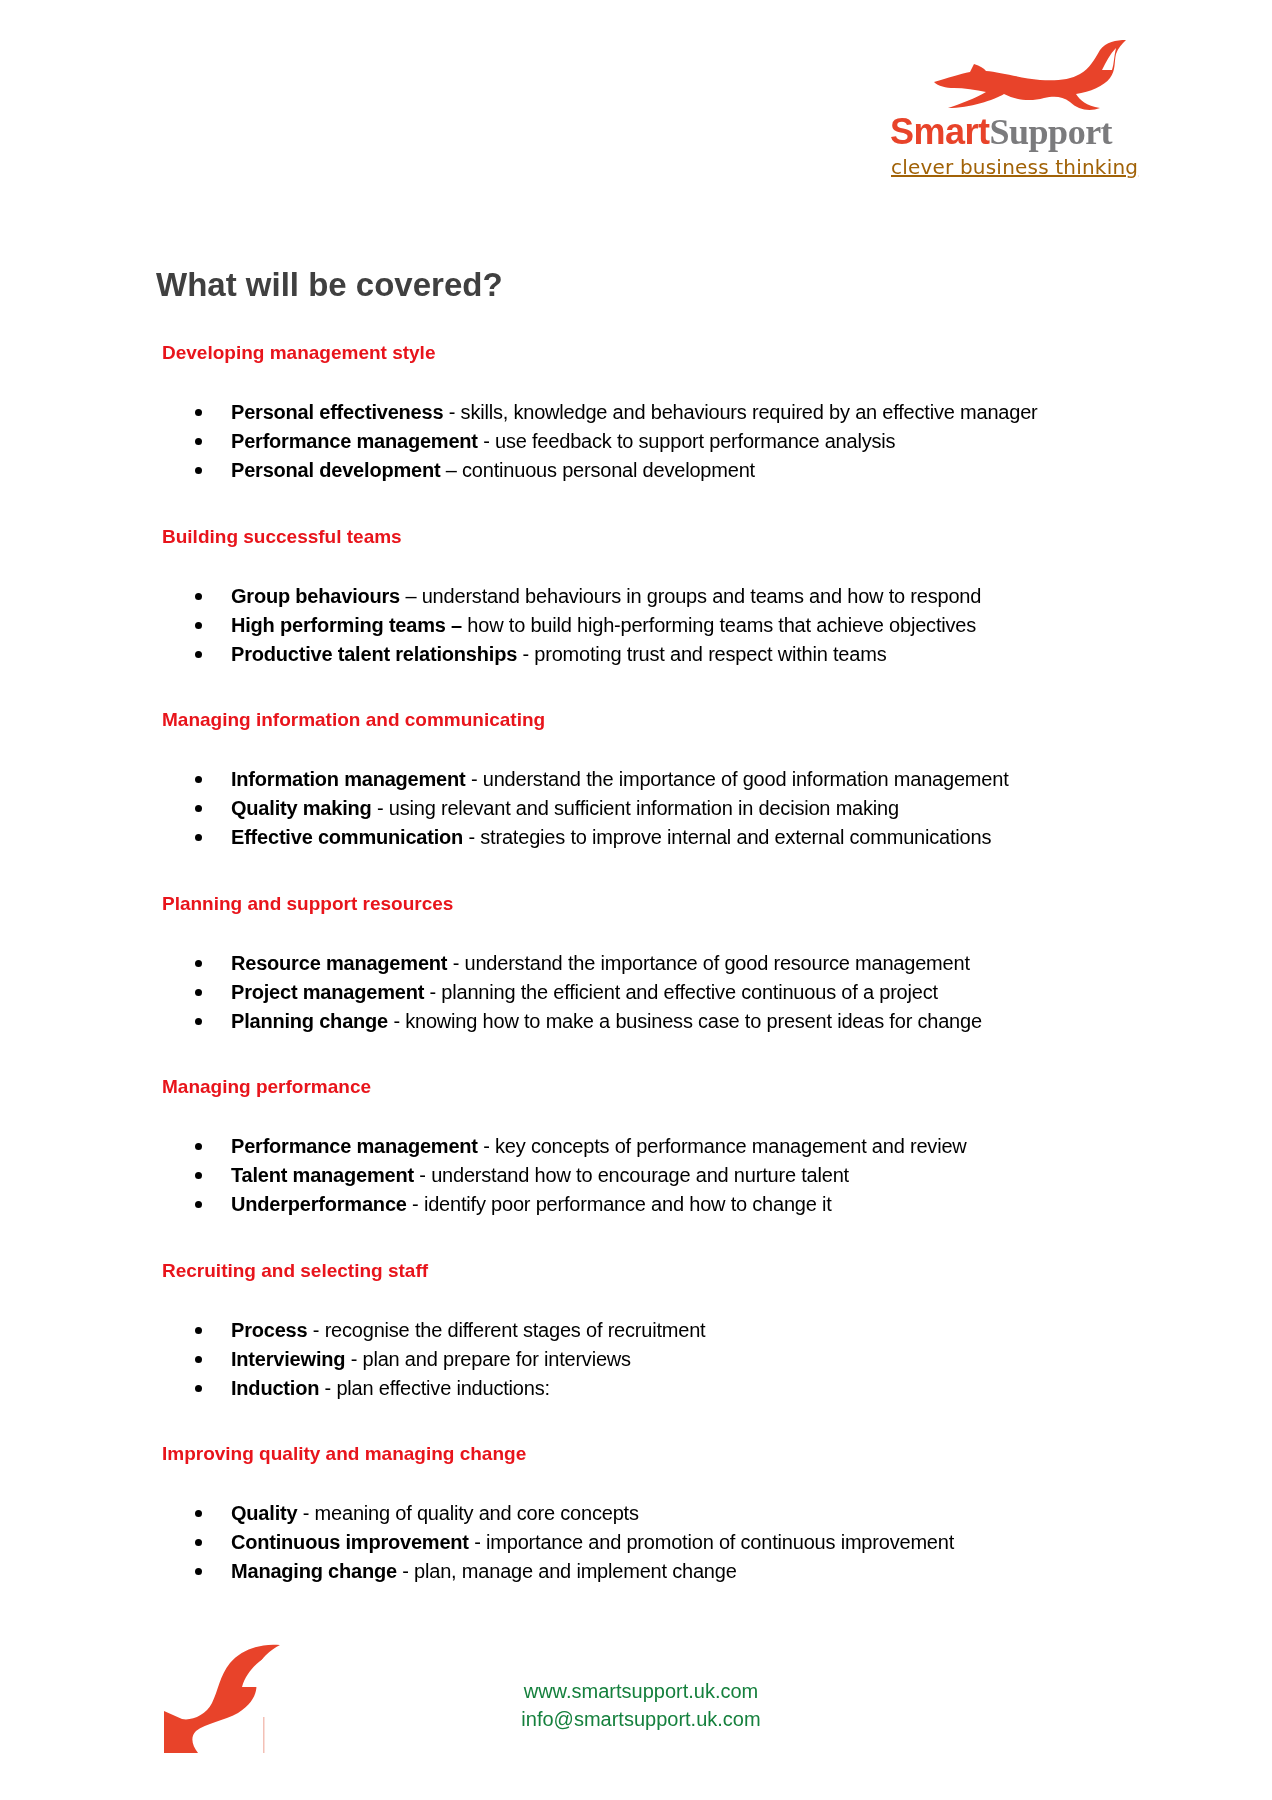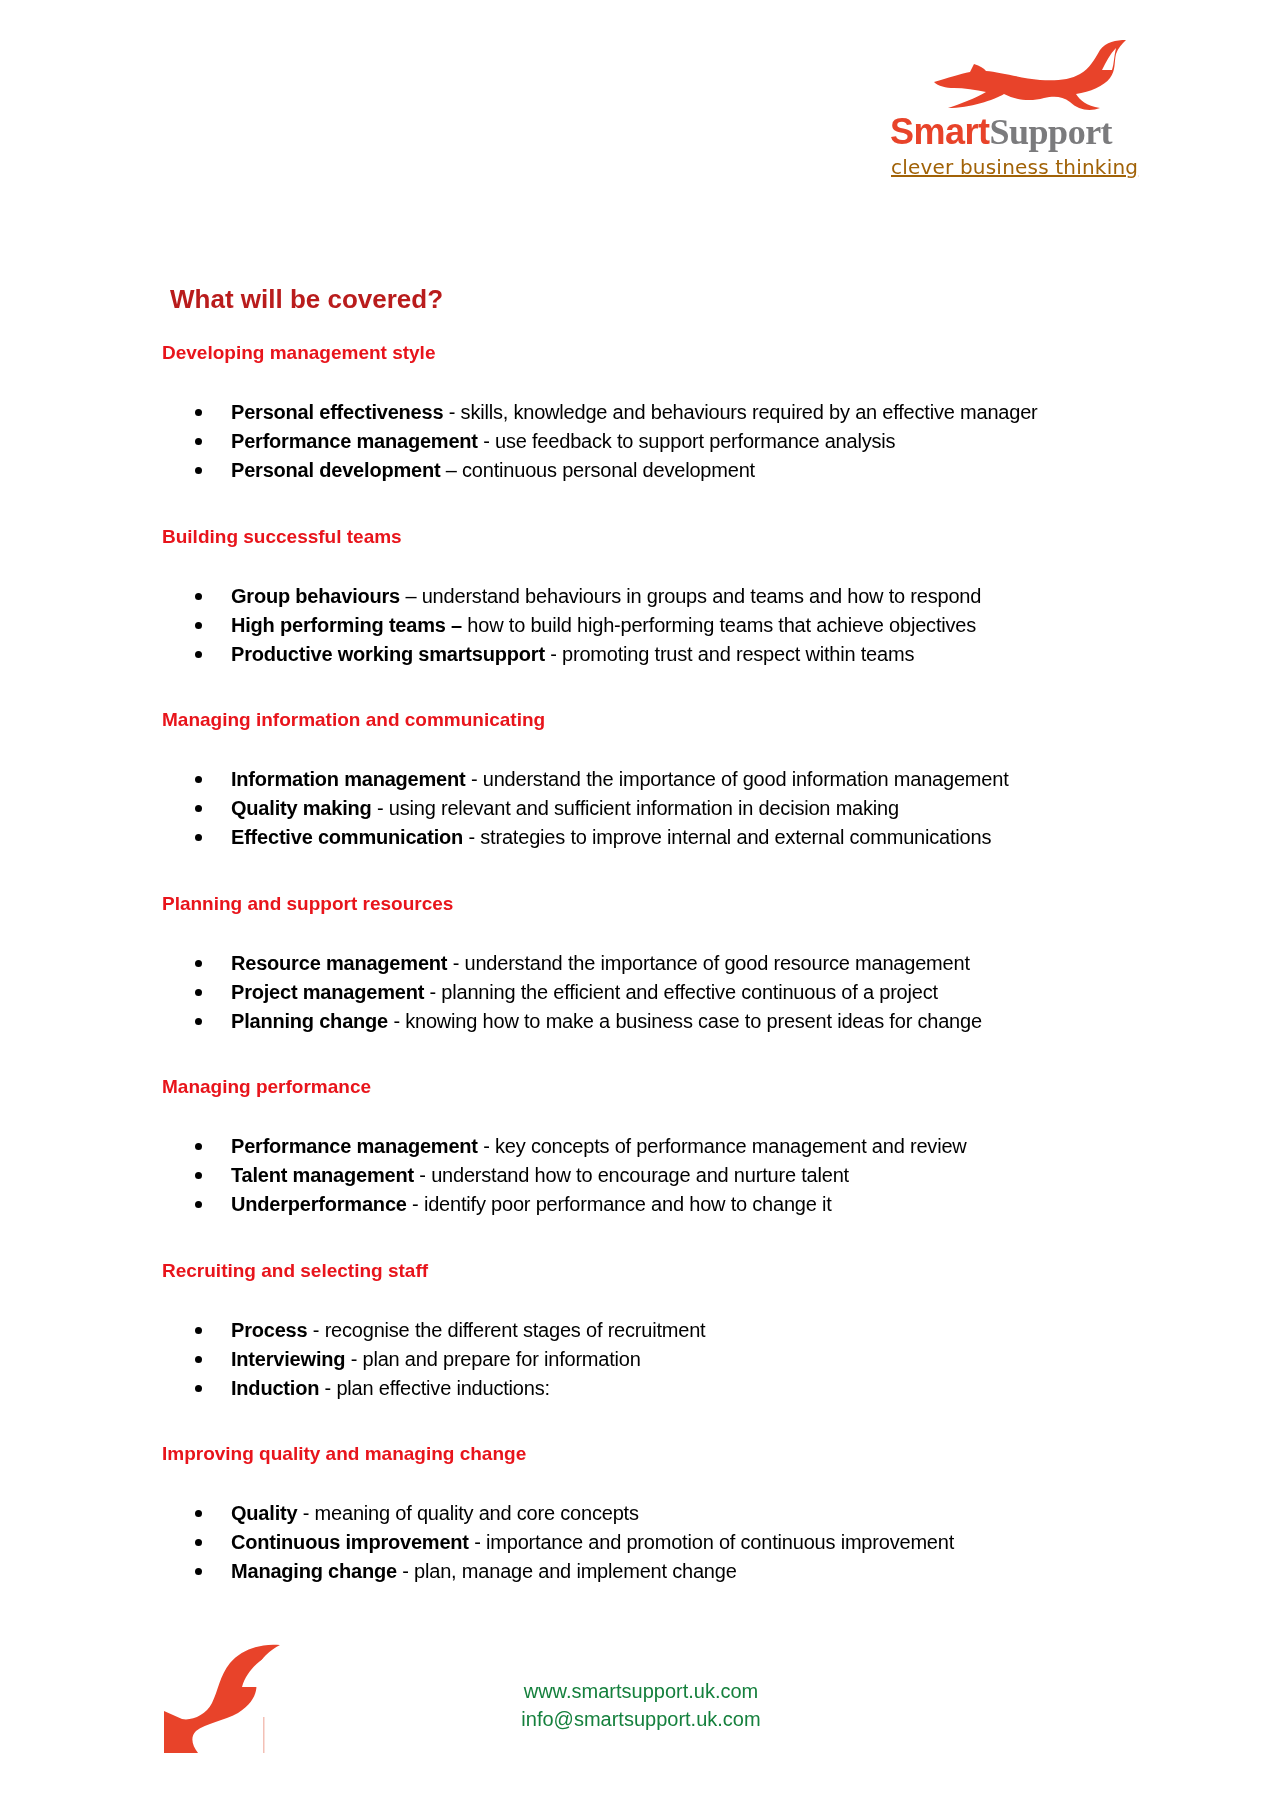--- a/index.html
+++ b/index.html
@@ -53,24 +53,24 @@
       white-space: nowrap;
       letter-spacing: 0.2px;
       text-decoration: underline;
     }
 
     
     .page-title {
       position: absolute;
       left: 154px;
       top: 266px;
-      margin: 16px;
-      font-size: 26px;
+      margin: 2px;
+      font-size: 33px;
       font-weight: bold;
-      color: #b91c1c;
+      color: #404040;
       line-height: 34px;
       white-space: nowrap;
     }
     .sections {
       position: absolute;
       left: 154px;
       top: 332px;
       width: 1000px;
     }
     .section {
@@ -180,21 +180,21 @@
       <li class="bullet-item"><span class="bullet-dot"></span><span class="bullet-term">Performance management</span><span class="bullet-sep"> - </span><span class="bullet-desc">use feedback to support performance analysis</span></li>
       <li class="bullet-item"><span class="bullet-dot"></span><span class="bullet-term">Personal development</span><span class="bullet-sep"> – </span><span class="bullet-desc">continuous personal development</span></li>
     </ul>
   </div>
 
   <div class="section">
     <h2 class="section-heading">Building successful teams</h2>
     <ul class="bullets">
       <li class="bullet-item"><span class="bullet-dot"></span><span class="bullet-term">Group behaviours</span><span class="bullet-sep"> – </span><span class="bullet-desc">understand behaviours in groups and teams and how to respond</span></li>
       <li class="bullet-item"><span class="bullet-dot"></span><span class="bullet-term">High performing teams</span><span class="bullet-sep bold"> – </span><span class="bullet-desc">how to build high-performing teams that achieve objectives</span></li>
-      <li class="bullet-item"><span class="bullet-dot"></span><span class="bullet-term">Productive working smartsupport</span><span class="bullet-sep"> - </span><span class="bullet-desc">promoting trust and respect within teams</span></li>
+      <li class="bullet-item"><span class="bullet-dot"></span><span class="bullet-term">Productive talent relationships</span><span class="bullet-sep"> - </span><span class="bullet-desc">promoting trust and respect within teams</span></li>
     </ul>
   </div>
 
   <div class="section">
     <h2 class="section-heading">Managing information and communicating</h2>
     <ul class="bullets">
       <li class="bullet-item"><span class="bullet-dot"></span><span class="bullet-term">Information management</span><span class="bullet-sep"> - </span><span class="bullet-desc">understand the importance of good information management</span></li>
       <li class="bullet-item"><span class="bullet-dot"></span><span class="bullet-term">Quality making</span><span class="bullet-sep"> - </span><span class="bullet-desc">using relevant and sufficient information in decision making</span></li>
       <li class="bullet-item"><span class="bullet-dot"></span><span class="bullet-term">Effective communication</span><span class="bullet-sep"> - </span><span class="bullet-desc">strategies to improve internal and external communications</span></li>
     </ul>
@@ -215,21 +215,21 @@
       <li class="bullet-item"><span class="bullet-dot"></span><span class="bullet-term">Performance management</span><span class="bullet-sep"> - </span><span class="bullet-desc">key concepts of performance management and review</span></li>
       <li class="bullet-item"><span class="bullet-dot"></span><span class="bullet-term">Talent management</span><span class="bullet-sep"> - </span><span class="bullet-desc">understand how to encourage and nurture talent</span></li>
       <li class="bullet-item"><span class="bullet-dot"></span><span class="bullet-term">Underperformance</span><span class="bullet-sep"> - </span><span class="bullet-desc">identify poor performance and how to change it</span></li>
     </ul>
   </div>
 
   <div class="section">
     <h2 class="section-heading">Recruiting and selecting staff</h2>
     <ul class="bullets">
       <li class="bullet-item"><span class="bullet-dot"></span><span class="bullet-term">Process</span><span class="bullet-sep"> - </span><span class="bullet-desc">recognise the different stages of recruitment</span></li>
-      <li class="bullet-item"><span class="bullet-dot"></span><span class="bullet-term">Interviewing</span><span class="bullet-sep"> - </span><span class="bullet-desc">plan and prepare for information</span></li>
+      <li class="bullet-item"><span class="bullet-dot"></span><span class="bullet-term">Interviewing</span><span class="bullet-sep"> - </span><span class="bullet-desc">plan and prepare for interviews</span></li>
       <li class="bullet-item"><span class="bullet-dot"></span><span class="bullet-term">Induction</span><span class="bullet-sep"> - </span><span class="bullet-desc">plan effective inductions:</span></li>
     </ul>
   </div>
 
   <div class="section">
     <h2 class="section-heading">Improving quality and managing change</h2>
     <ul class="bullets">
       <li class="bullet-item"><span class="bullet-dot"></span><span class="bullet-term">Quality</span><span class="bullet-sep"> - </span><span class="bullet-desc">meaning of quality and core concepts</span></li>
       <li class="bullet-item"><span class="bullet-dot"></span><span class="bullet-term">Continuous improvement</span><span class="bullet-sep"> - </span><span class="bullet-desc">importance and promotion of continuous improvement</span></li>
       <li class="bullet-item"><span class="bullet-dot"></span><span class="bullet-term">Managing change</span><span class="bullet-sep"> - </span><span class="bullet-desc">plan, manage and implement change</span></li>

